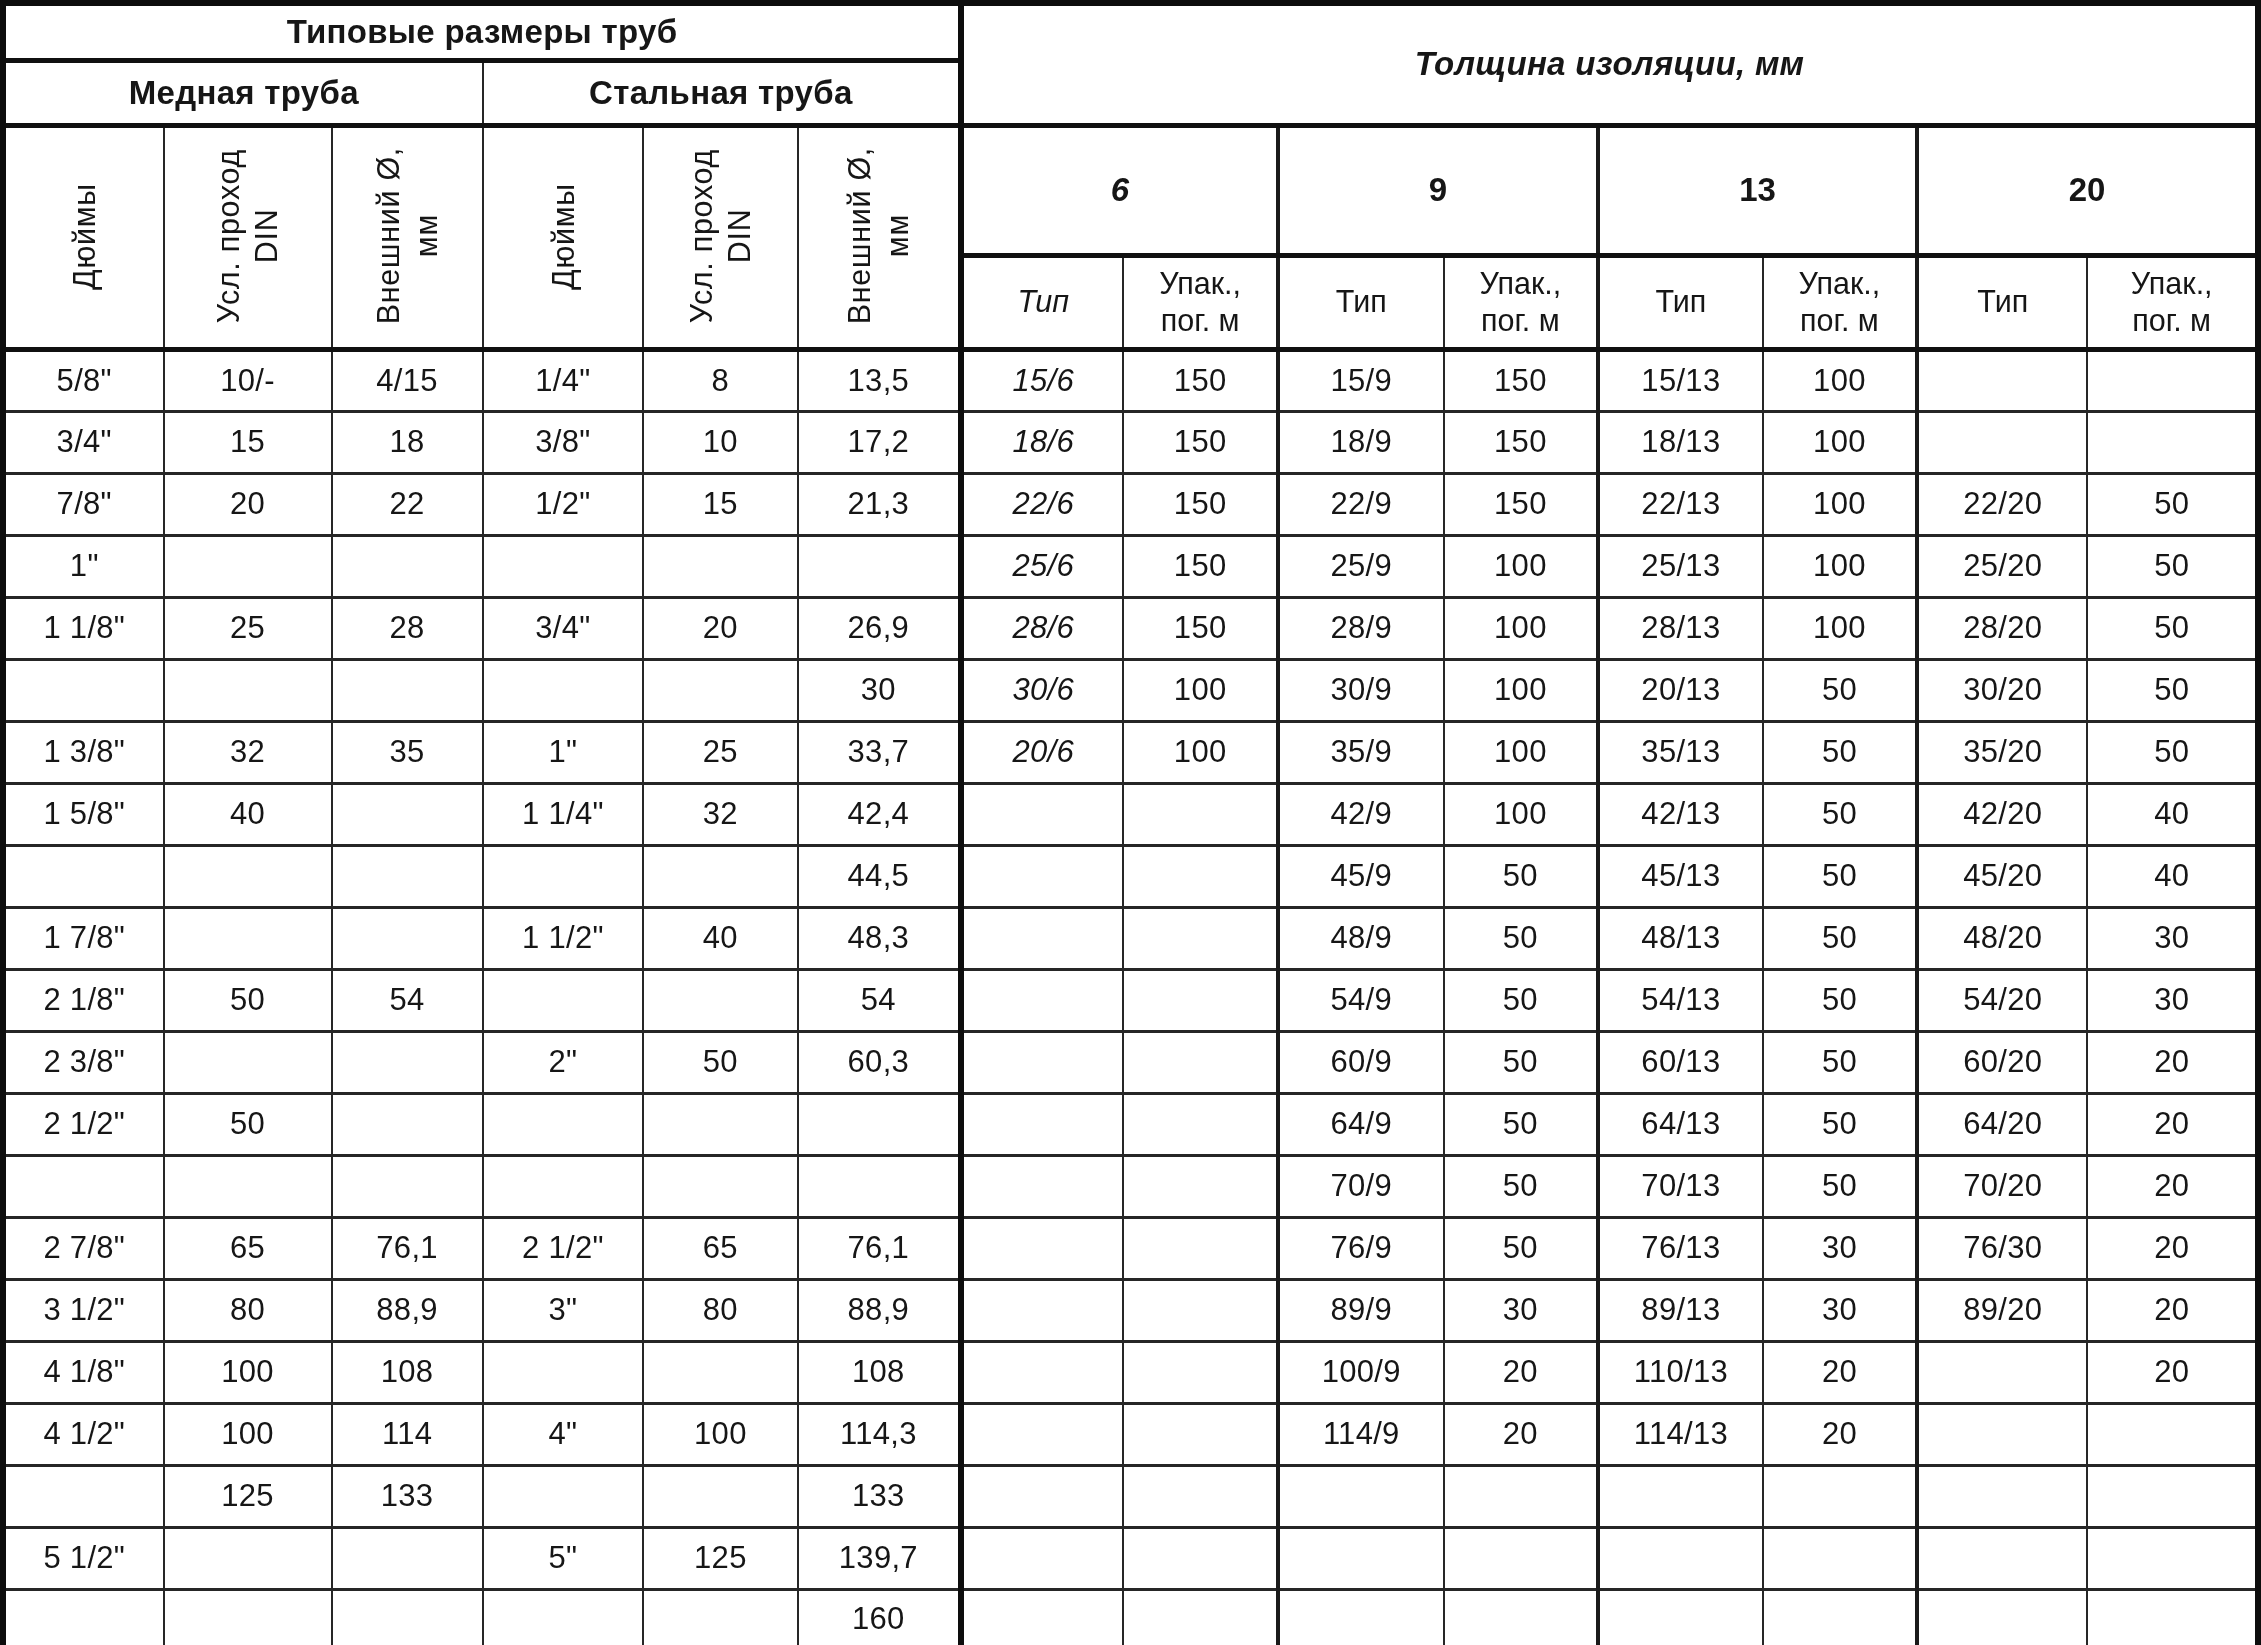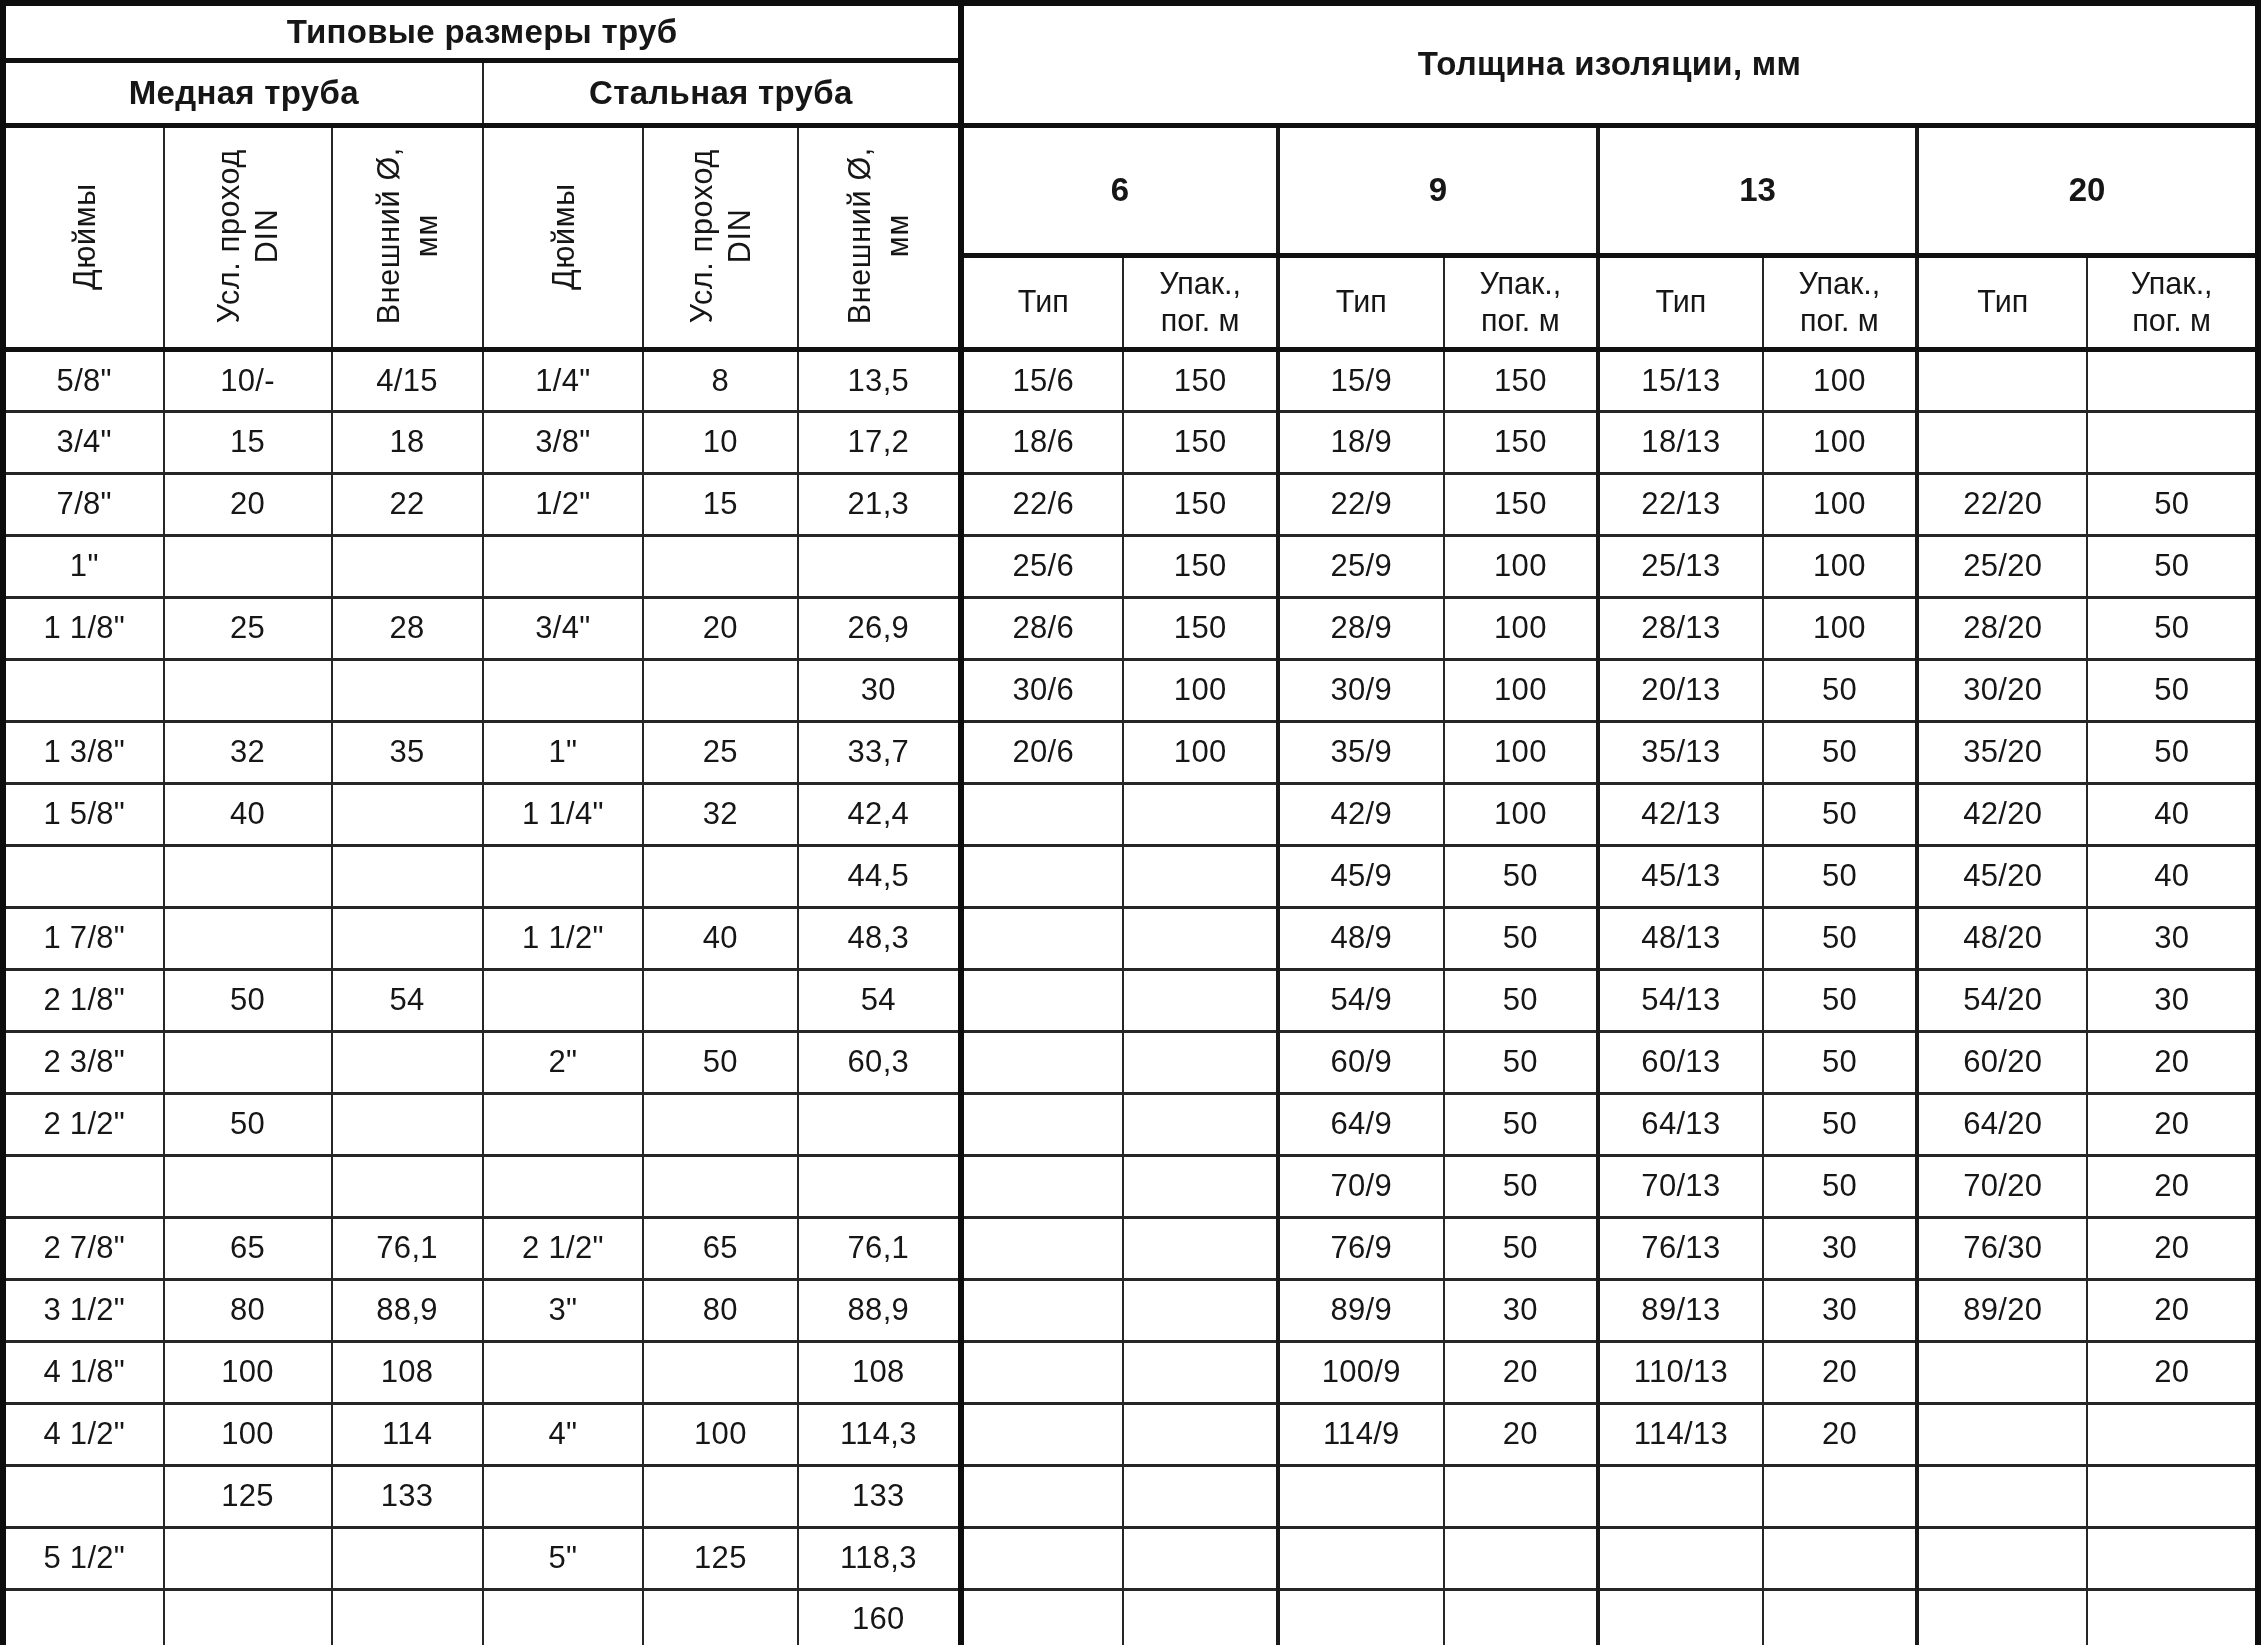--- a/index.html
+++ b/index.html
@@ -37,21 +37,21 @@
 
   .htitle { font-weight: bold; font-size: 33px; letter-spacing: 0.3px; }
   .thickness-label { font-weight: bold; font-size: 33px; }
   .subhead { font-size: 30.5px; line-height: 1.22; white-space: normal; }
 
   
   .bb-strong { border-bottom: 5.4px solid #101010; }
   tbody tr:first-child td { border-top: 5.4px solid #101010; }
 
   
-  .div-main { border-left: 6.1px solid #0d0d0d; }
+  .div-main { border-left: 6.1px solid #0d0d0d; font-style: italic; }
   
   .div-group { border-left: 4.1px solid #1a1a1a; }
 
   
   td.vcell { padding: 6.8px 2.7px; }
   .vert {
     display: inline-block;
     writing-mode: vertical-rl;
     transform: rotate(180deg);
     font-size: 30.5px;
@@ -457,21 +457,21 @@
         <td></td>
         <td class="div-group"></td>
         <td></td>
       </tr>
       <tr>
         <td>5 1/2"</td>
         <td></td>
         <td></td>
         <td>5"</td>
         <td>125</td>
-        <td>118,3</td>
+        <td>139,7</td>
         <td class="div-main"></td>
         <td></td>
         <td class="div-group"></td>
         <td></td>
         <td class="div-group"></td>
         <td></td>
         <td class="div-group"></td>
         <td></td>
       </tr>
       <tr>

